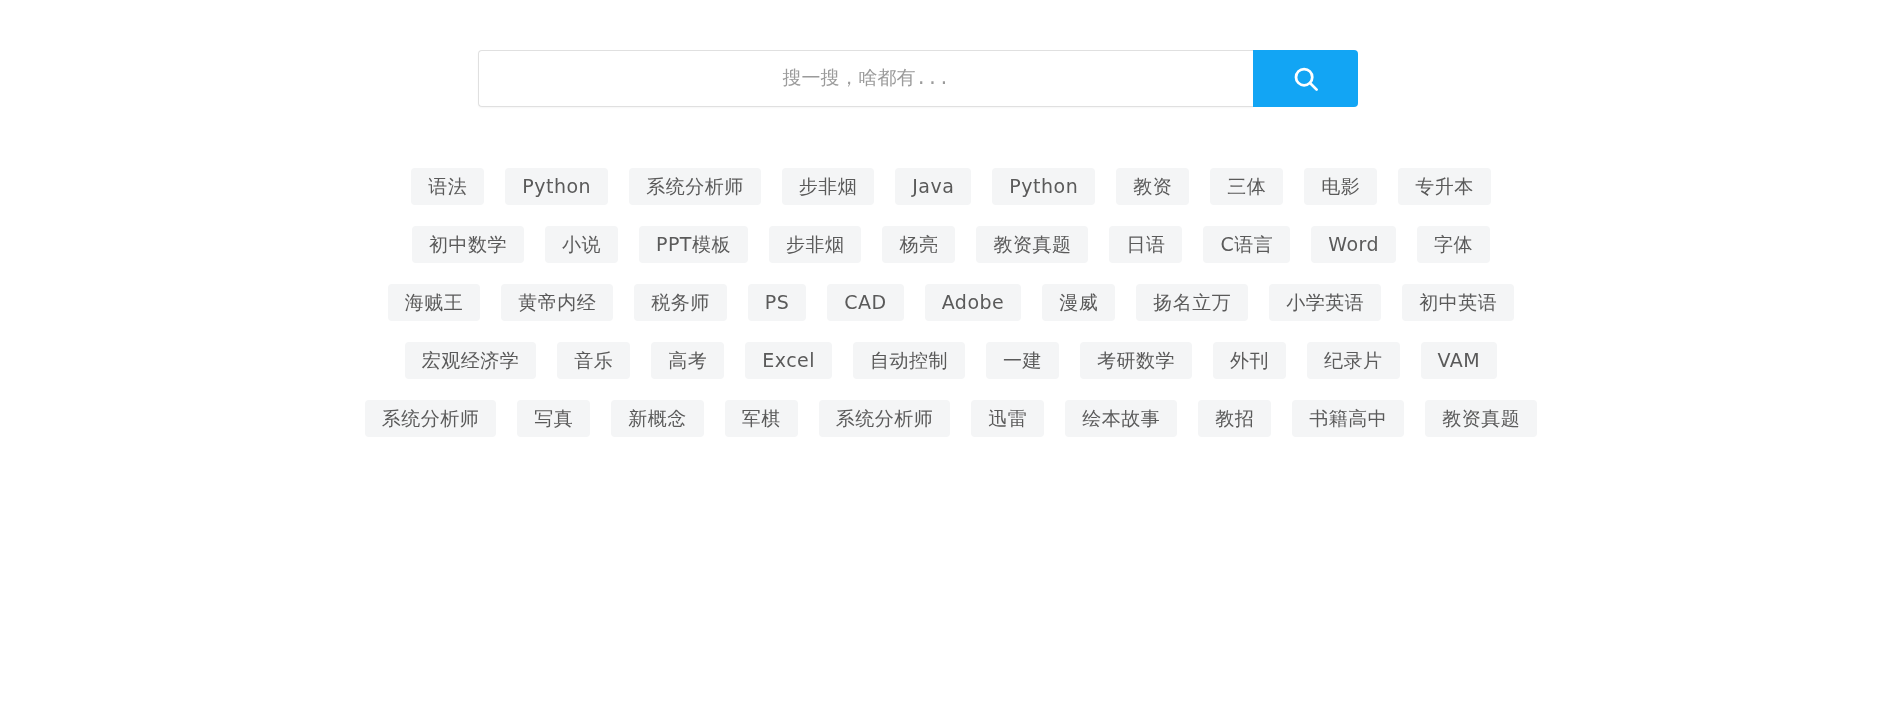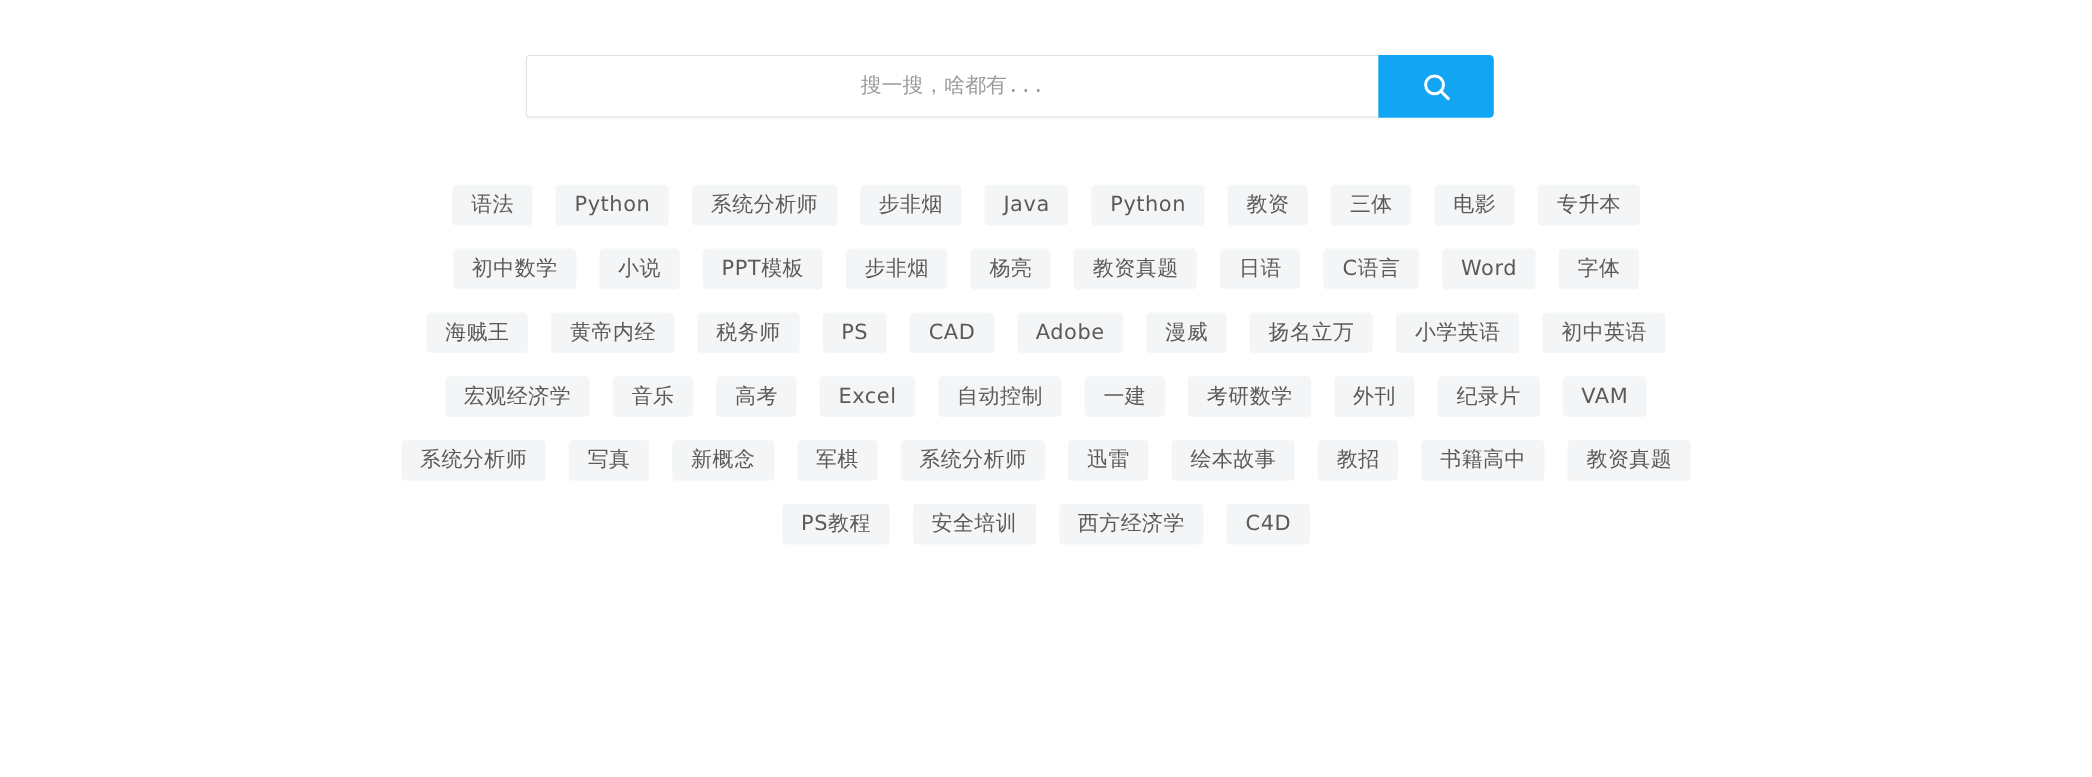--- a/index.html
+++ b/index.html
@@ -167,21 +167,15 @@
         <span class="tag">写真</span>
         <span class="tag">新概念</span>
         <span class="tag">军棋</span>
         <span class="tag">系统分析师</span>
         <span class="tag">迅雷</span>
         <span class="tag">绘本故事</span>
         <span class="tag">教招</span>
         <span class="tag">书籍高中</span>
         <span class="tag">教资真题</span>
       </div>
-      <div class="tag-row">
-        <span class="tag">PS教程</span>
-        <span class="tag">安全培训</span>
-        <span class="tag">西方经济学</span>
-        <span class="tag">C4D</span>
-      </div>
     </div>
 
 </div>
 
 </body></html>

